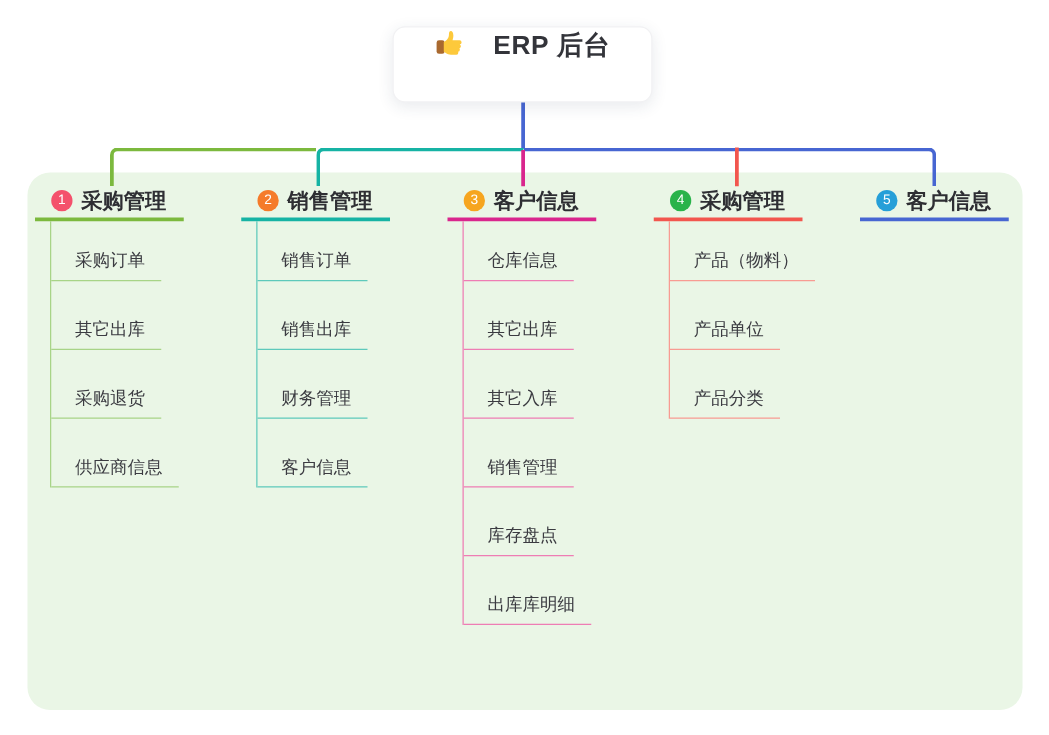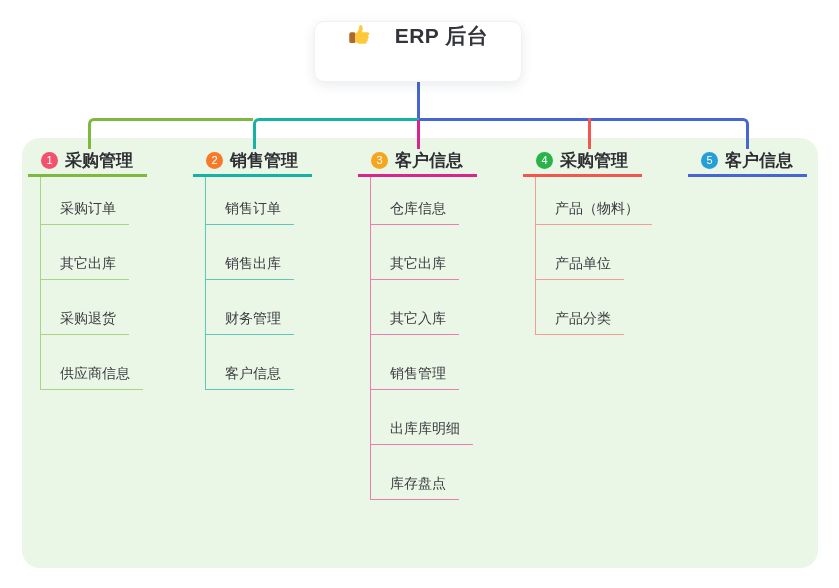--- a/index.html
+++ b/index.html
@@ -102,22 +102,22 @@
   <div class="branch b2">
     <div class="bhead">
       <span class="badge">3</span>
       <span class="btitle">客户信息</span>
     </div>
     <div class="kids">
       <div class="kid">仓库信息</div>
       <div class="kid">其它出库</div>
       <div class="kid">其它入库</div>
       <div class="kid">销售管理</div>
+      <div class="kid">库存盘点</div>
       <div class="kid">出库库明细</div>
-      <div class="kid">库存盘点</div>
     </div>
   </div>
 
   <div class="branch b3">
     <div class="bhead">
       <span class="badge">4</span>
       <span class="btitle">采购管理</span>
     </div>
     <div class="kids">
       <div class="kid">产品（物料）</div>

